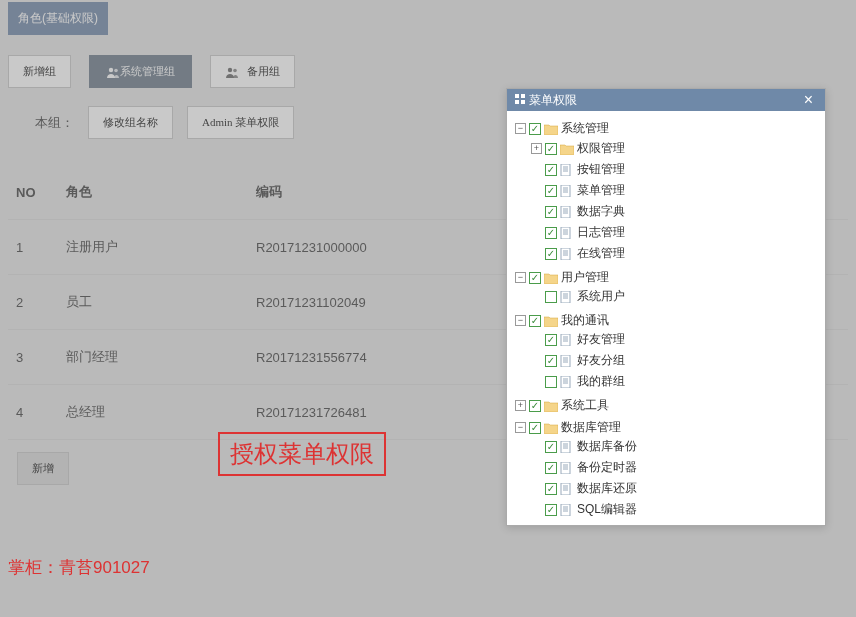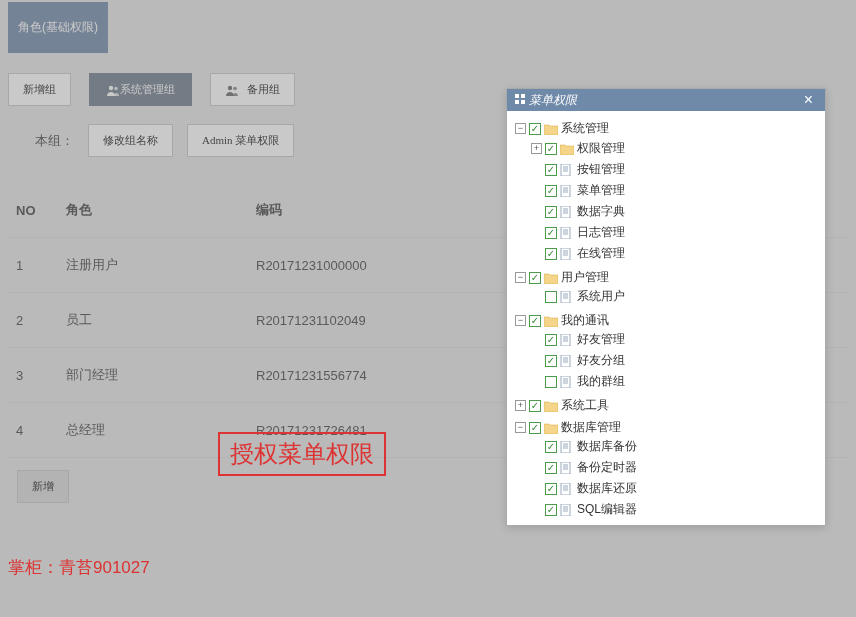--- a/index.html
+++ b/index.html
@@ -19,21 +19,21 @@
       z-index: 1;
     }
     .main {
       padding: 0 8px;
       position: relative;
     }
     .tab-badge {
       display: inline-block;
       background: #7f94b1;
       color: #fff;
-      padding: 17px 10px;
+      padding: 8px 10px;
       font-size: 12px;
       margin: 2px 0 20px 0;
     }
     .groups-row {
       display: flex;
       gap: 18px;
       align-items: center;
       margin-bottom: 18px;
     }
     .btn {
@@ -133,21 +133,20 @@
       padding: 2px 8px;
       display: flex;
       justify-content: space-between;
       align-items: center;
       font-size: 12px;
     }
     .dialog-header .title {
       display: flex;
       align-items: center;
       gap: 4px;
-      font-style: italic;
     }
     .dialog-close {
       cursor: pointer;
       font-size: 16px;
       padding: 0 4px;
       color: #fff;
     }
     .dialog-body {
       background: #fff;
       height: 414px;

